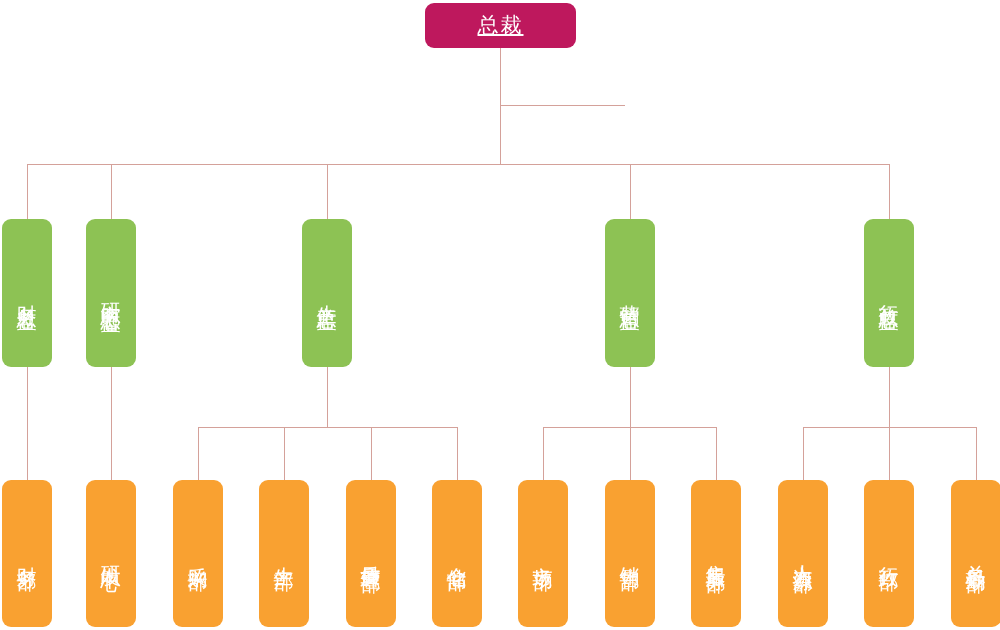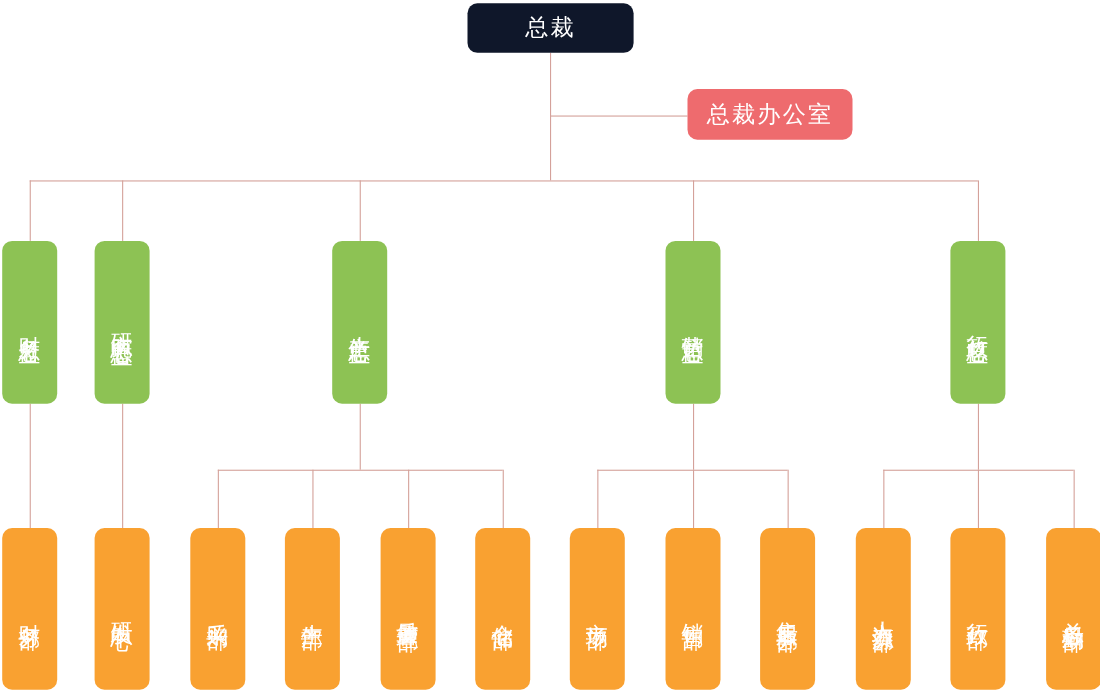--- a/index.html
+++ b/index.html
@@ -69,27 +69,24 @@
   <i class="lv" style="left: 543px; top: 427px; height: 53px; background-color: rgb(212, 161, 154);"></i>
   <i class="lv" style="left: 630px; top: 427px; height: 53px; background-color: rgb(212, 161, 154);"></i>
   <i class="lv" style="left: 716px; top: 427px; height: 53px; background-color: rgb(212, 161, 154);"></i>
 
   <i class="lv" style="left: 889px; top: 367px; height: 60px; background-color: rgb(212, 161, 154);"></i>
   <i class="lh" style="left: 803px; top: 427px; width: 173px; background-color: rgb(212, 161, 154);"></i>
   <i class="lv" style="left: 803px; top: 427px; height: 53px; background-color: rgb(212, 161, 154);"></i>
   <i class="lv" style="left: 889px; top: 427px; height: 53px; background-color: rgb(212, 161, 154);"></i>
   <i class="lv" style="left: 976px; top: 427px; height: 53px; background-color: rgb(212, 161, 154);"></i>
 
-  <div class="node h-node" style="left: 425px; top: 3px; width: 151px; height: 45px; background-color: #0f172a;">
+  <div class="node h-node" style="left: 425px; top: 3px; width: 151px; height: 45px; background-color: #be185d; text-decoration: underline;">
     <span>总裁</span>
   </div>
 
-  <div class="node h-node" style="left: 625px; top: 81px; width: 150px; height: 46px; background-color: rgb(238, 107, 110);">
-    <span>总裁办公室</span>
-  </div>
 
   <div class="node v-node" style="left: 2px; top: 219px; width: 50px; height: 148px; background-color: rgb(141, 194, 84);">
     <span>财务总监</span>
   </div>
   <div class="node v-node" style="left: 86px; top: 219px; width: 50px; height: 148px; background-color: rgb(141, 194, 84);">
     <span>研究中心总监</span>
   </div>
   <div class="node v-node" style="left: 302px; top: 219px; width: 50px; height: 148px; background-color: rgb(141, 194, 84);">
     <span>生产总监</span>
   </div>

